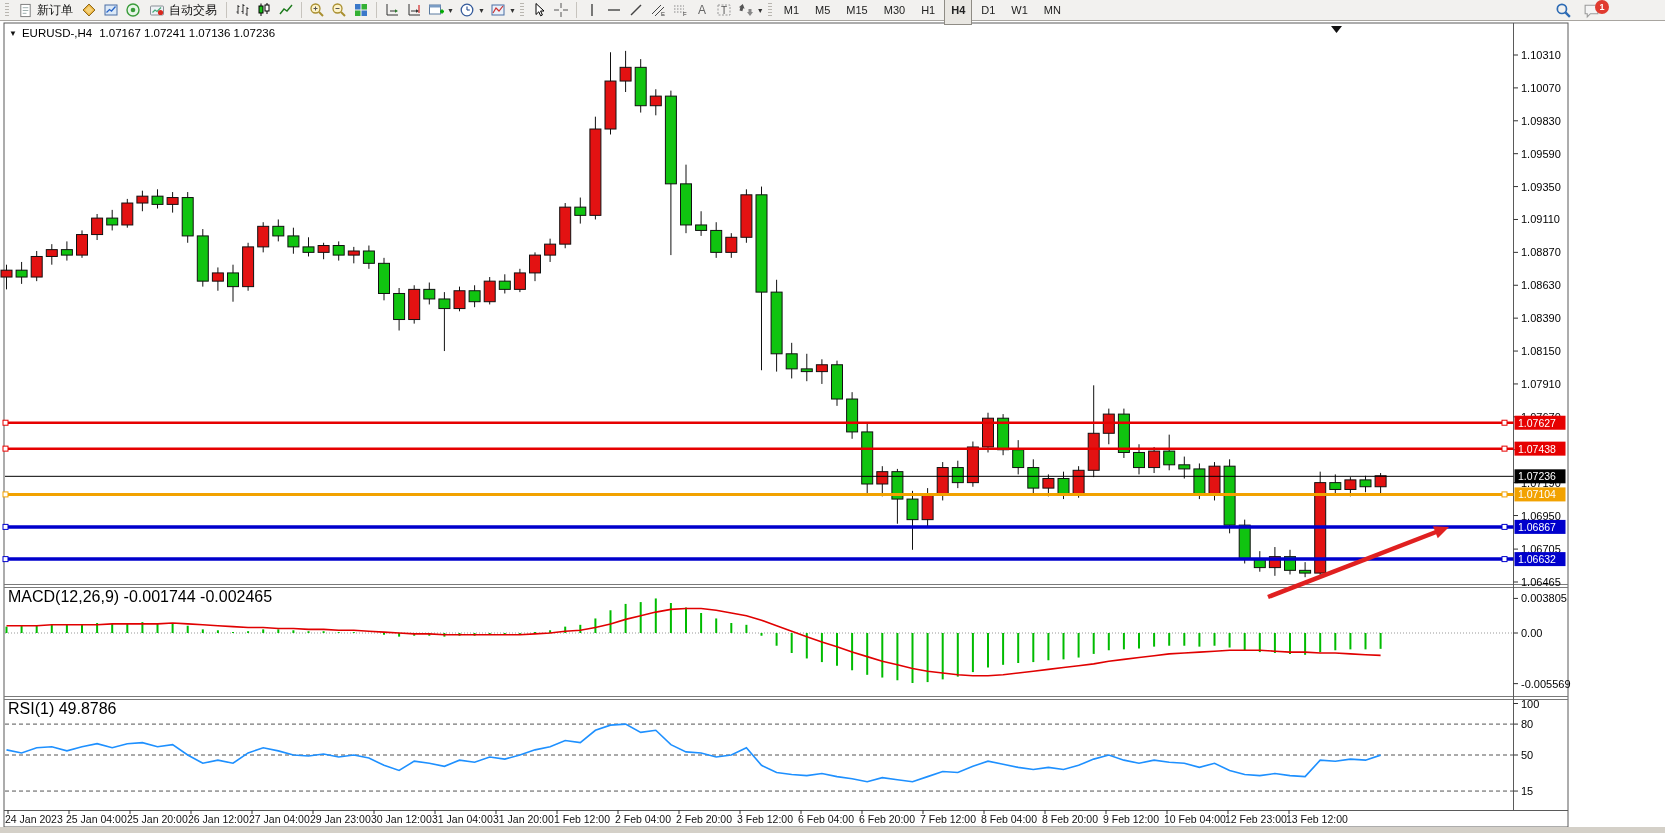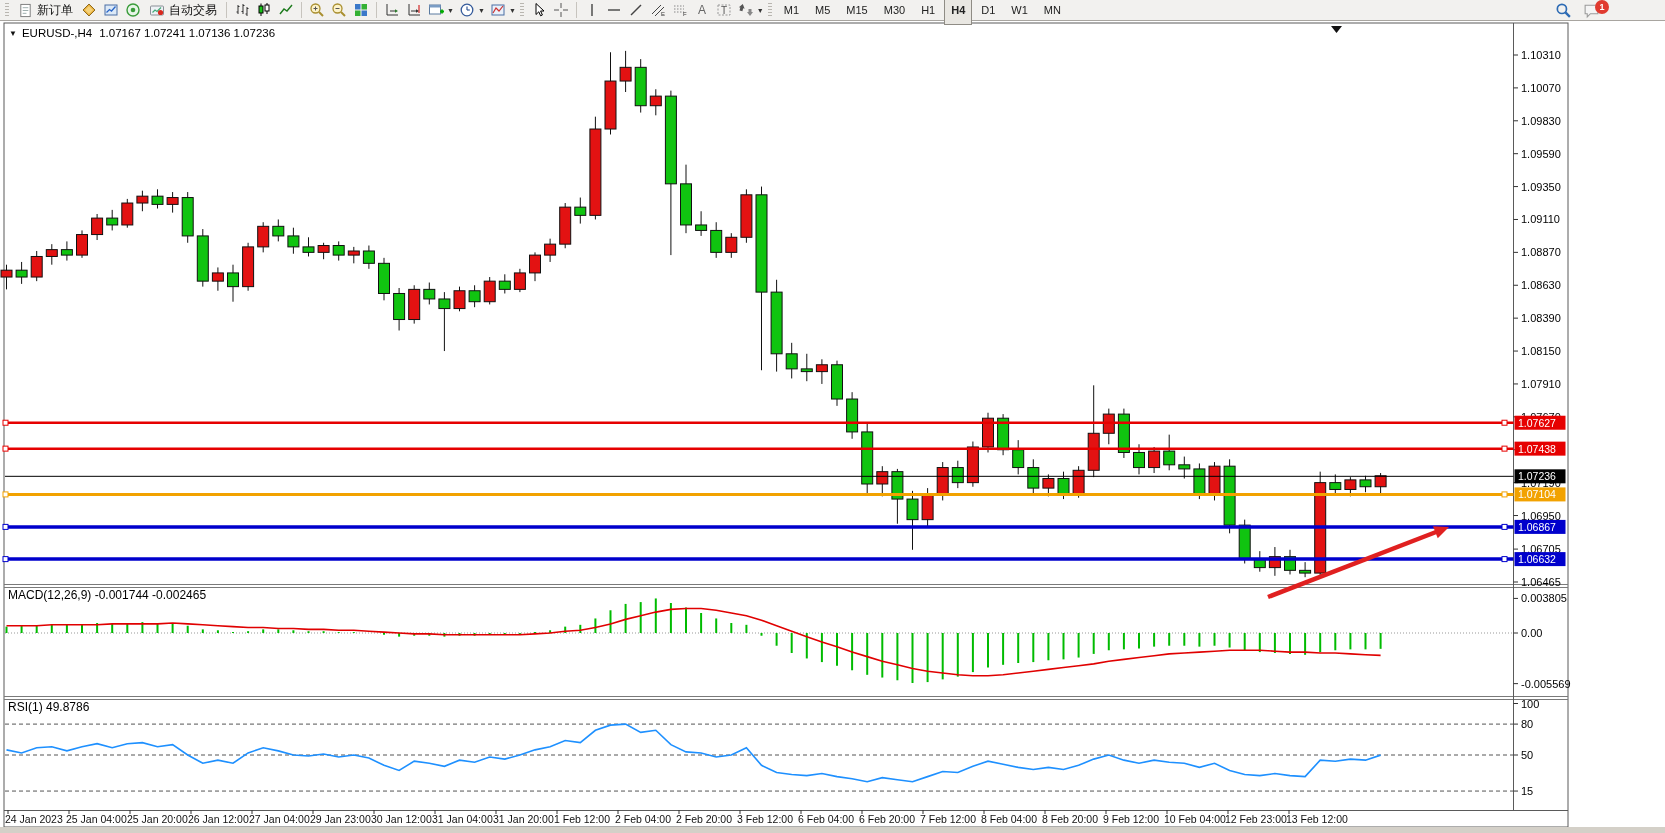--- a/index.html
+++ b/index.html
@@ -18,21 +18,21 @@
   .tf{font-size:11px;color:#222;padding:8px 6px;margin:0 1px;border:1px solid rgba(0,0,0,0);}
   .tf.active{background:#e9e7e2;border:1px solid #8f8c85;font-weight:bold;}
   .tb-right{margin-left:auto;display:flex;align-items:center;gap:6px;padding-right:60px;}
   .chat-wrap{position:relative;width:22px;height:19px;display:flex;align-items:center;justify-content:center;}
   .badge{position:absolute;top:-1px;right:-7px;width:14px;height:14px;background:#e03a2f;color:#fff;
     border-radius:50%;font-size:9px;font-weight:bold;display:flex;align-items:center;justify-content:center;}
   
   .chart-title{position:absolute;top:27px;left:9px;font-size:11.5px;color:#000;z-index:5;display:flex;align-items:center;}
   .chart-title .tri{font-size:8px;margin-right:5px;color:#111;}
   .chart-title .quotes{margin-left:7px;}
-  .panel-label{position:absolute;left:8px;font-size:12px;color:#000;z-index:5;}
+  .panel-label{position:absolute;left:8px;font-size:16px;color:#000;z-index:5;}
   svg text{font-family:"Liberation Sans",sans-serif;}
 </style>
 </head>
 <body>
 
 <div id="root">
 
   <div class="toolbar">
     <span class="grip"></span>
     <span class="tbtn">

